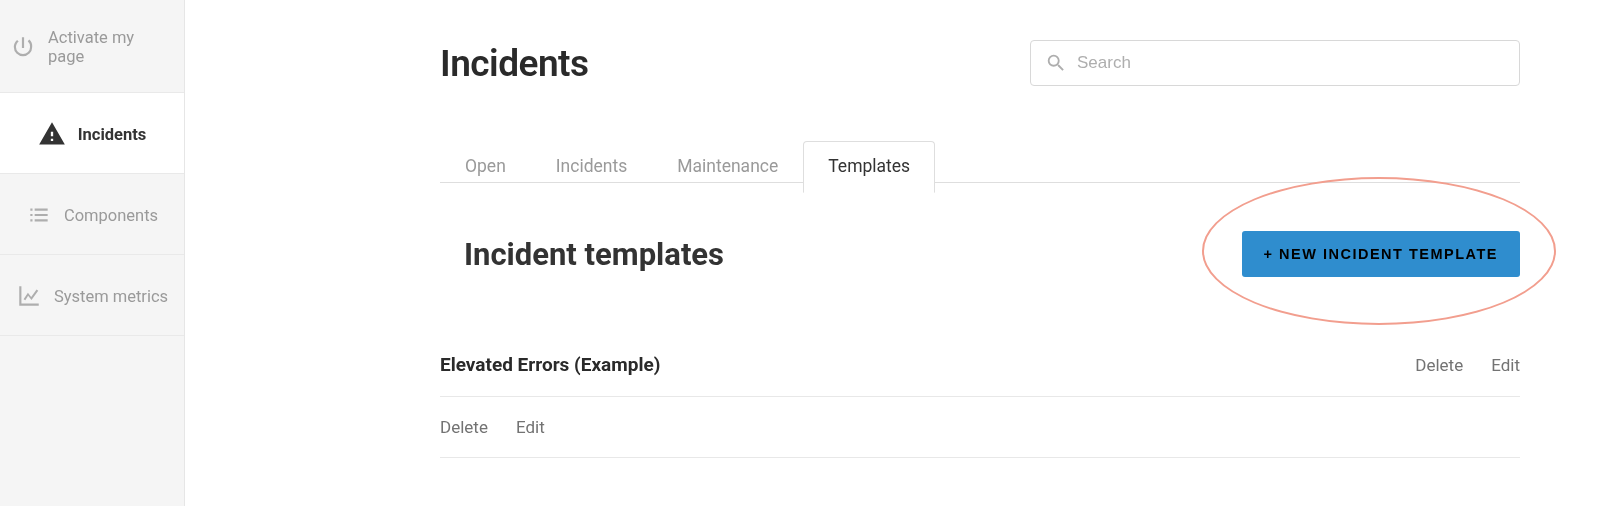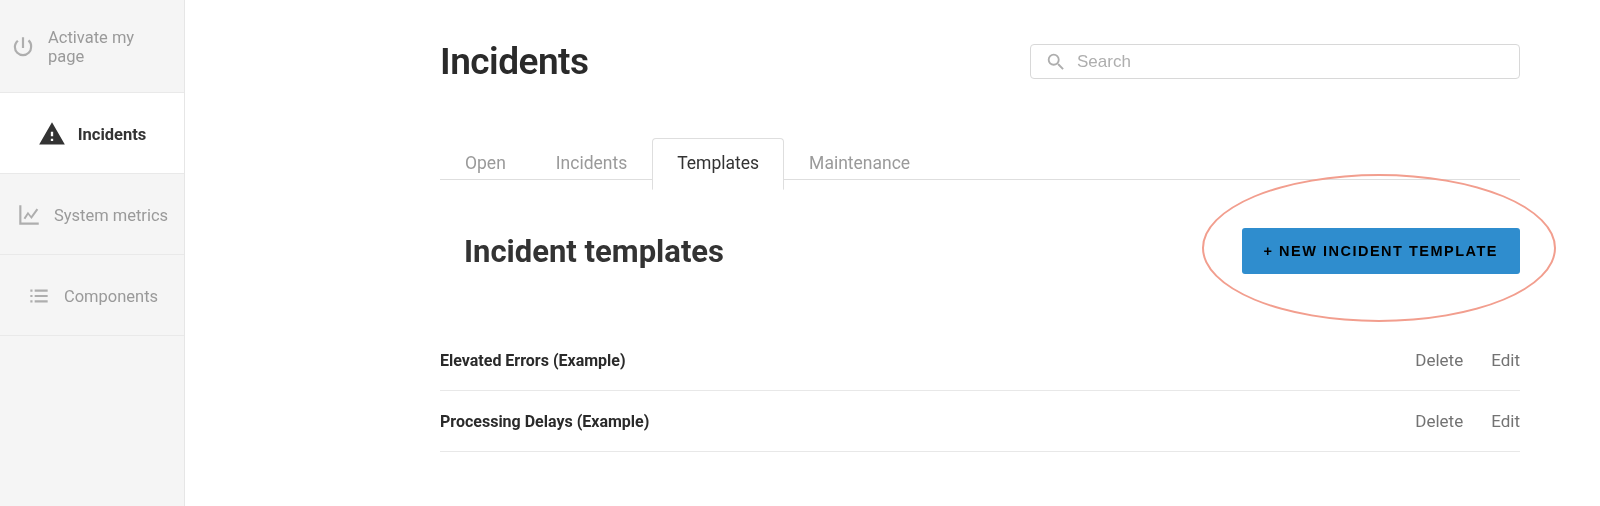--- a/index.html
+++ b/index.html
@@ -70,21 +70,21 @@
       margin-bottom: 44px;
     }
     .page-title {
       font-size: 37px;
       font-weight: 600;
       color: #2a2a2a;
       letter-spacing: -0.5px;
     }
     .search-wrap {
       width: 490px;
-      height: 35px;
+      height: 46px;
       border: 1px solid #d8d8d8;
       border-radius: 4px;
       display: flex;
       align-items: center;
       padding: 0 14px;
       color: #aeaeae;
     }
     .search-wrap .search-icon {
       display: flex;
       align-items: center;
@@ -165,21 +165,21 @@
     }
     
     .template-row {
       display: flex;
       align-items: center;
       justify-content: space-between;
       padding: 20px 0;
       border-bottom: 1px solid #e8e8e8;
     }
     .template-name {
-      font-size: 16px;
+      font-size: 19px;
       font-weight: 700;
       color: #2a2a2a;
     }
     .template-actions {
       display: flex;
       gap: 28px;
     }
     .template-actions a {
       color: #737373;
       font-size: 17px;
@@ -203,70 +203,69 @@
     <span class="icon">
       <svg width="28" height="28" viewBox="0 0 24 24">
           <path d="M1 21h22L12 2 1 21zm12-3h-2v-2h2v2zm0-4h-2v-4h2v4z"></path>
         </svg>
     </span>
     <span class="label">Incidents</span>
   </div>
   <div class="sidebar-item">
     <span class="icon">
       <svg width="26" height="26" viewBox="0 0 24 24">
+          <path d="M4 6h2v2H4V6zm0 5h2v2H4v-2zm0 5h2v2H4v-2zm4-10h12v2H8V6zm0 5h12v2H8v-2zm0 5h12v2H8v-2z"></path>
+        </svg>
+    </span>
+    <span class="label">Components</span>
+  </div>
+  <div class="sidebar-item">
+    <span class="icon">
+      <svg width="26" height="26" viewBox="0 0 24 24">
           <path d="M3 3v18h18v-2H5V3H3zm4 12l4-6 3 4 5-7 1.5 1.2-6.2 8.6-3.1-4.1L8.6 16 7 15z"></path>
         </svg>
     </span>
     <span class="label">System metrics</span>
-  </div>
-  <div class="sidebar-item">
-    <span class="icon">
-      <svg width="26" height="26" viewBox="0 0 24 24">
-          <path d="M4 6h2v2H4V6zm0 5h2v2H4v-2zm0 5h2v2H4v-2zm4-10h12v2H8V6zm0 5h12v2H8v-2zm0 5h12v2H8v-2z"></path>
-        </svg>
-    </span>
-    <span class="label">Components</span>
   </div>
 </nav>
 
 <main class="main">
   <div class="header-row">
     <h1 class="page-title">Incidents</h1>
     <div class="search-wrap">
       <span class="search-icon">
         <svg width="22" height="22" viewBox="0 0 24 24" fill="#aeaeae">
             <path d="M15.5 14h-.79l-.28-.27a6.471 6.471 0 0 0 1.57-4.23 6.5 6.5 0 1 0-6.5 6.5c1.61 0 3.09-.59 4.23-1.57l.27.28v.79l5 4.99L20.49 19l-4.99-5zm-6 0C7.01 14 5 11.99 5 9.5S7.01 5 9.5 5 14 7.01 14 9.5 11.99 14 9.5 14z"></path>
           </svg>
       </span>
       <input class="search-input" type="text" placeholder="Search" style="">
     </div>
   </div>
 
   <div class="tabs">
     <div class="tab">Open</div>
     <div class="tab">Incidents</div>
+    <div class="tab">Maintenance</div>
     <div class="tab active">Templates</div>
-    <div class="tab">Maintenance</div>
   </div>
 
   <div class="section-row">
     <h2 class="section-title">Incident templates</h2>
     <button class="new-btn">+ NEW INCIDENT TEMPLATE</button>
     <div class="ellipse-annotation"></div>
   </div>
 
   <div>
     <div class="template-row">
       <span class="template-name">Elevated Errors (Example)</span>
       <div class="template-actions">
         <a>Delete</a>
         <a>Edit</a>
       </div>
     </div>
     <div class="template-row">
-      <span class="template-name">Processing Delays (Example)</span>
       <div class="template-actions">
         <a>Delete</a>
         <a>Edit</a>
       </div>
     </div>
   </div>
 </main>
 
 </body></html>

